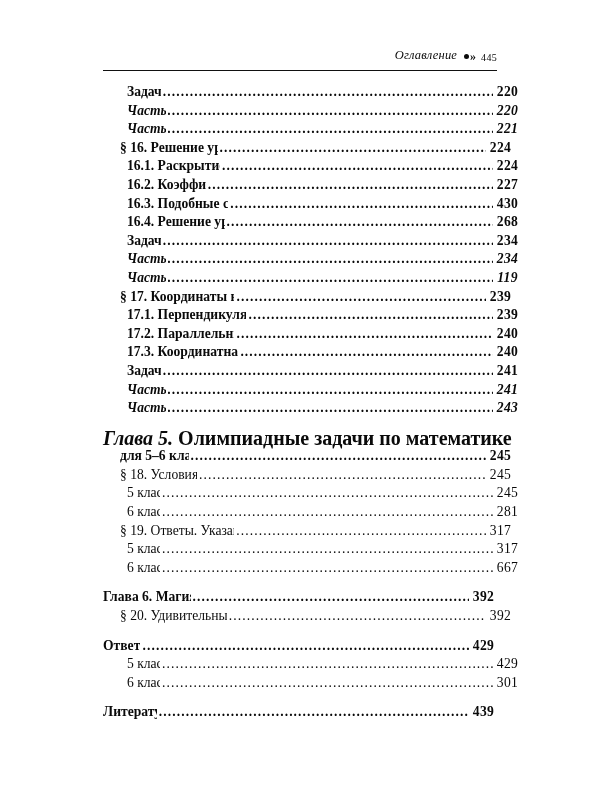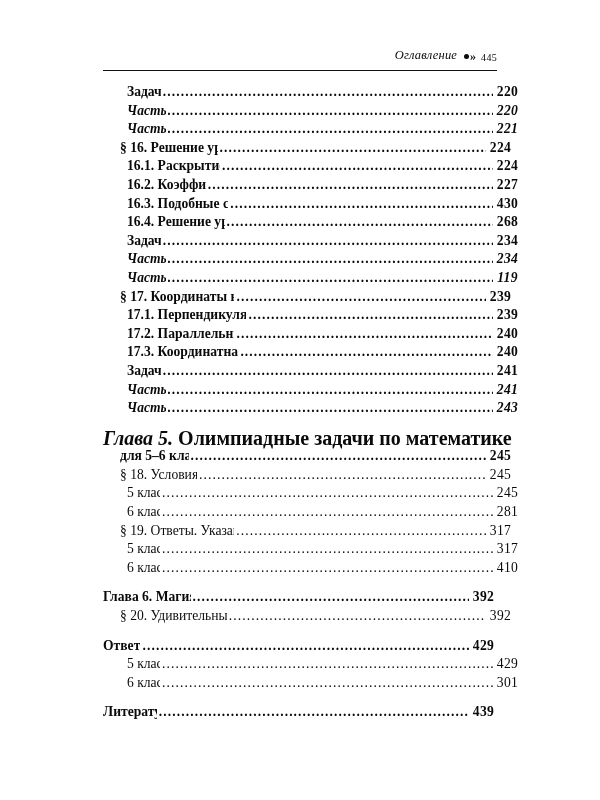--- a/index.html
+++ b/index.html
@@ -275,21 +275,21 @@
       <span class="folio">317</span>
     </div>
     <div class="toc-entry lvl-sec w-reg">
       <span class="label">5 класс</span>
       <span class="leader">.............................................................................................</span>
       <span class="folio">317</span>
     </div>
     <div class="toc-entry lvl-sec w-reg">
       <span class="label">6 класс</span>
       <span class="leader">.............................................................................................</span>
-      <span class="folio">410</span>
+      <span class="folio">667</span>
     </div>
 
     <div class="toc-entry w-bold gap-before">
       <span class="label"><span class="chap-word">Глава 6.</span> <span>Магия чисел</span></span>
       <span class="leader">.............................................................................................</span>
       <span class="folio">392</span>
     </div>
     <div class="toc-entry w-reg" style="padding-left:17px;">
       <span class="label">§ 20. Удивительные равенства</span>
       <span class="leader">.............................................................................................</span>

